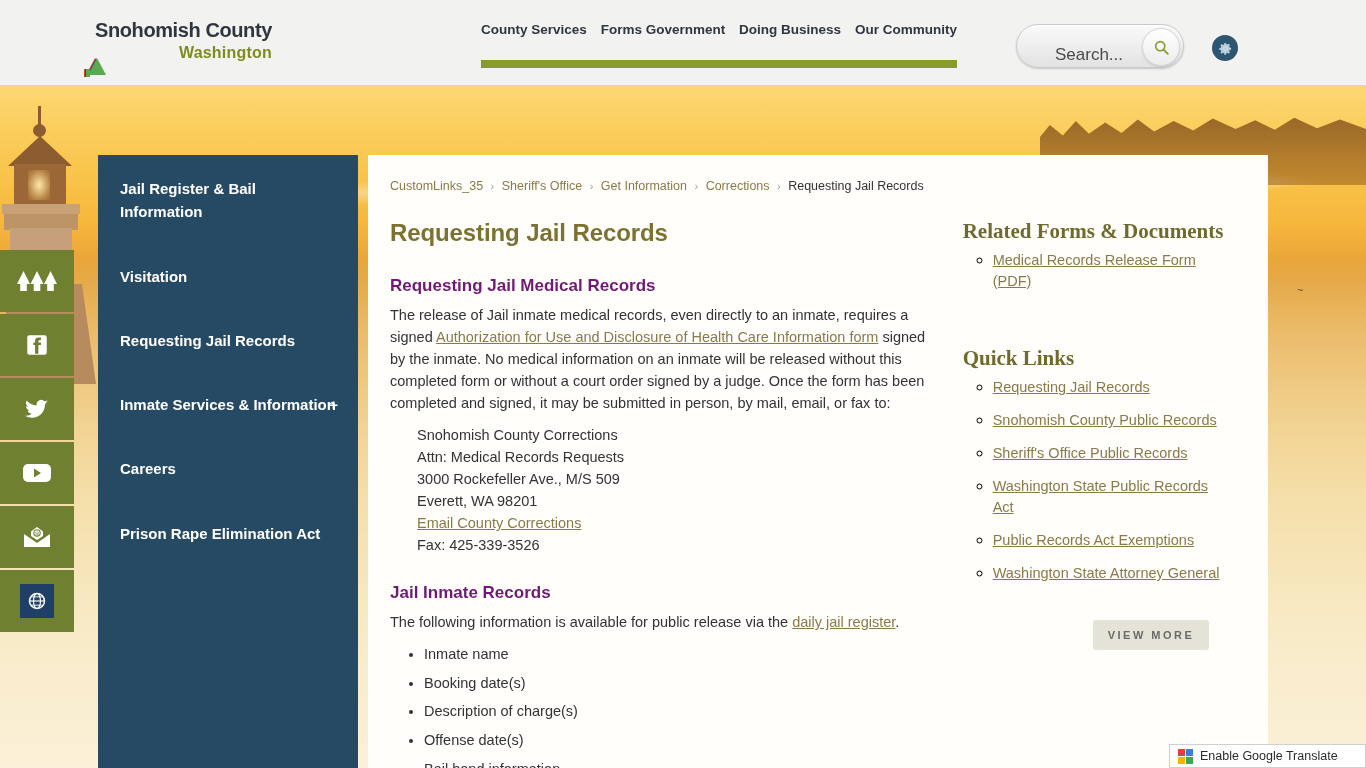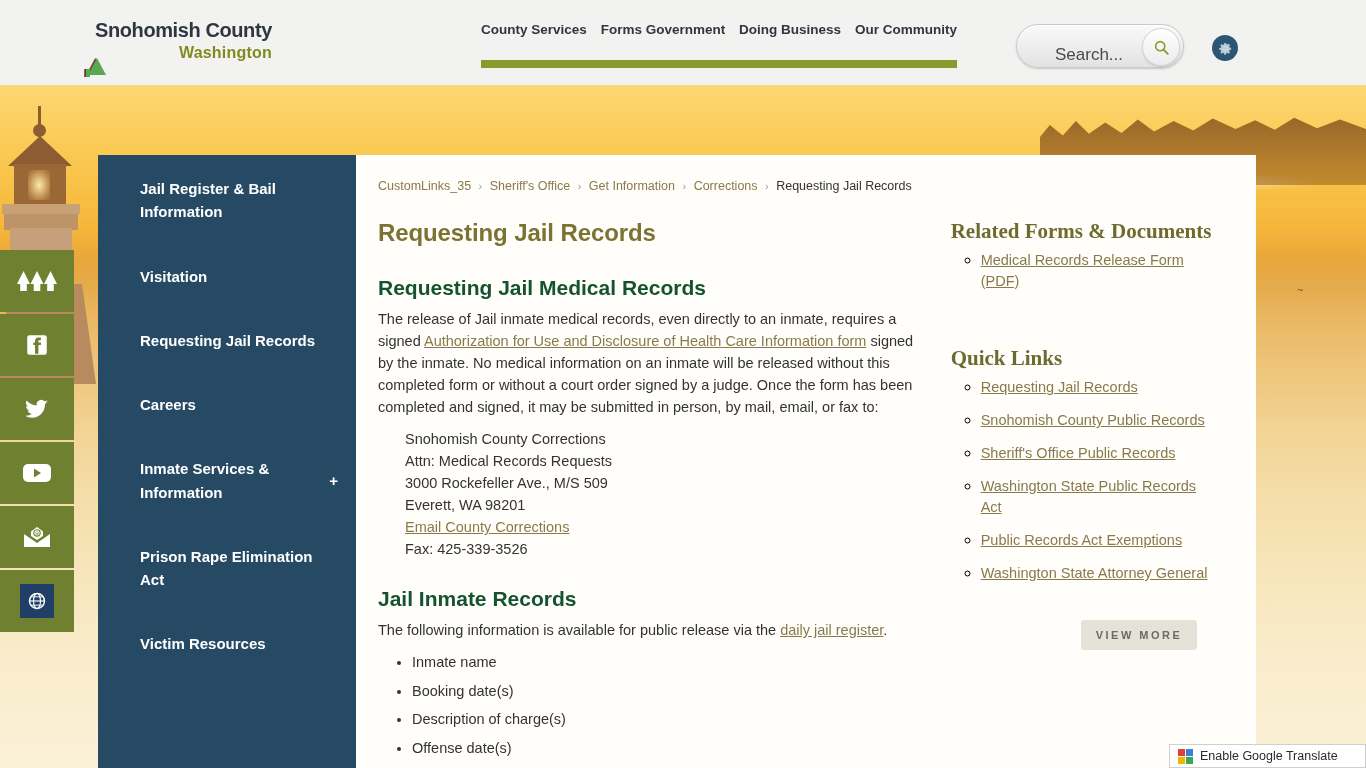--- a/index.html
+++ b/index.html
@@ -137,52 +137,52 @@
     width: 34px; height: 34px; background: #1f3f66;
     display: flex; align-items: center; justify-content: center;
   }
 
   
   #leftnav {
     position: absolute; left: 98px; top: 155px; width: 260px; height: 613px;
     background: #264a63; z-index: 20; padding-top: 22px;
   }
   .nav-item {
-    position: relative; padding: 0 42px; margin-bottom: 41px;
+    position: relative; padding: 0 22px; margin-bottom: 41px;
     color: #ffffff; font-size: 15px; font-weight: 700; line-height: 1.55;
     cursor: pointer;
   }
   .nav-item .plus {
     position: absolute; right: 20px; top: 50%; transform: translateY(-50%);
     font-size: 15px; font-weight: 700; color: #fff;
   }
 
   
   #content {
-    position: absolute; left: 356px; top: 155px; width: 900px; height: 613px;
+    position: absolute; left: 368px; top: 155px; width: 900px; height: 613px;
     background: #fffefb; z-index: 20; padding: 24px 38px 0 22px;
     overflow: hidden;
   }
   #breadcrumb {
     font-size: 12.5px; color: #4a4a4a; margin-bottom: 26px; white-space: nowrap;
   }
   #breadcrumb .crumb { color: #8a7a4a; cursor: pointer; }
   #breadcrumb .crumb.current { color: #333; cursor: default; }
   #breadcrumb .sep { color: #9a9a9a; margin: 0 4px; font-size: 11px; }
 
   #cols { display: flex; }
   #col-main { width: 570px; padding-right: 20px; }
   #col-side { width: 290px; padding-left: 16px; }
 
   h1#page-title {
     font-size: 24px; font-weight: 700; color: #7c7231;
     margin-bottom: 29px; letter-spacing: -.1px;
   }
   h2.sect {
-    font-size: 21px; font-weight: 700; color: #14532d; margin-bottom: 8px;
+    font-size: 17px; font-weight: 700; color: #701a75; margin-bottom: 8px;
   }
   p.body {
     font-size: 14.5px; color: #333333; line-height: 1.52; margin-bottom: 10px;
   }
   a.ilink { color: #8a7a4a; text-decoration: underline; cursor: pointer; }
   .addr {
     margin-left: 27px; font-size: 14.5px; color: #333; line-height: 1.52;
   }
   .addr div { white-space: nowrap; }
   .gap { height: 27px; }
@@ -354,31 +354,28 @@
   <div class="nav-item">
     <span>Jail Register &amp; Bail Information</span>
   </div>
   <div class="nav-item">
     <span>Visitation</span>
   </div>
   <div class="nav-item">
     <span>Requesting Jail Records</span>
   </div>
   <div class="nav-item">
-    <span>Careers</span>
-  </div>
-  <div class="nav-item">
     <span>Inmate Services &amp; Information</span>
     <span class="plus">+</span>
   </div>
   <div class="nav-item">
+    <span>Careers</span>
+  </div>
+  <div class="nav-item">
     <span>Prison Rape Elimination Act</span>
-  </div>
-  <div class="nav-item">
-    <span>Victim Resources</span>
   </div>
 </div>
 
 <div id="content">
 
   <div id="breadcrumb">
     <span class="crumb">CustomLinks_35</span>
     <span class="sep">›</span>
     <span class="crumb">Sheriff's Office</span>
     <span class="sep">›</span>

